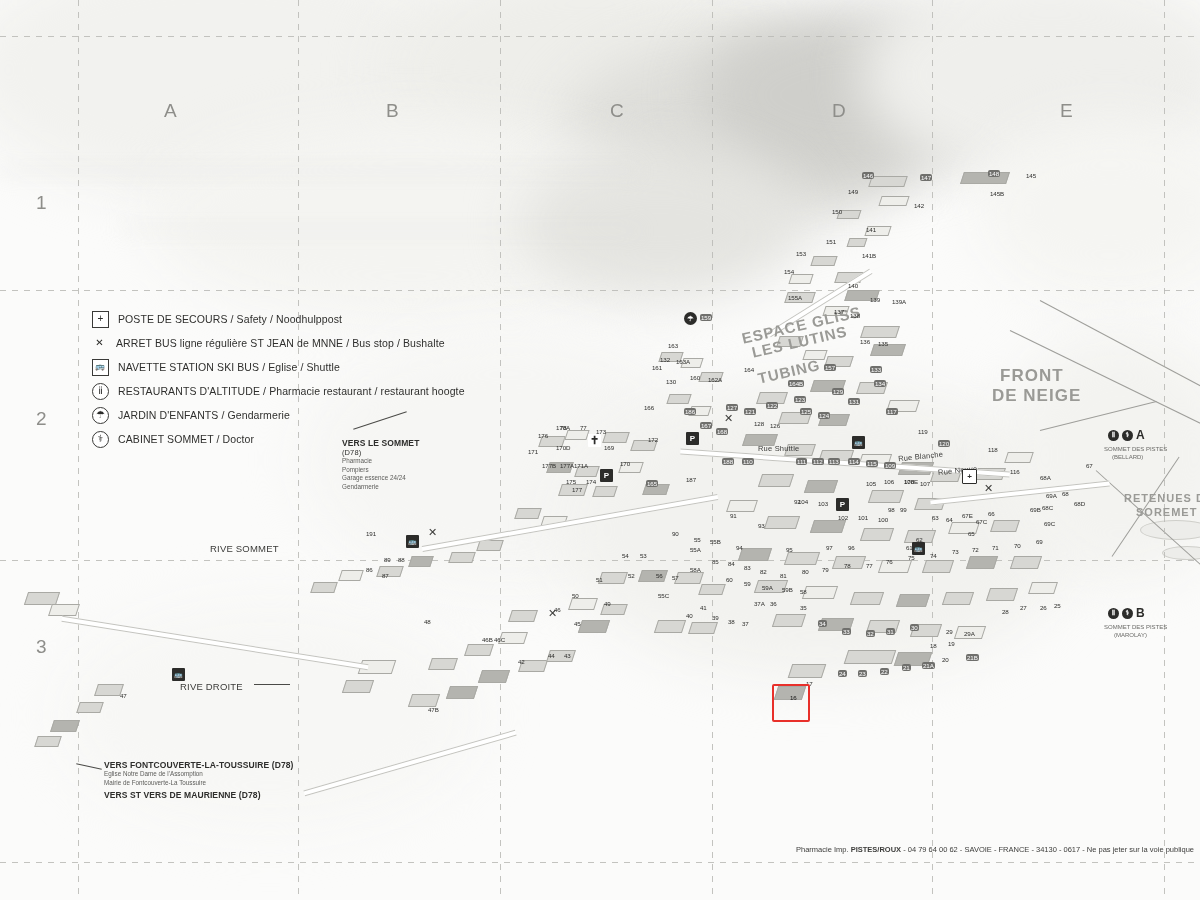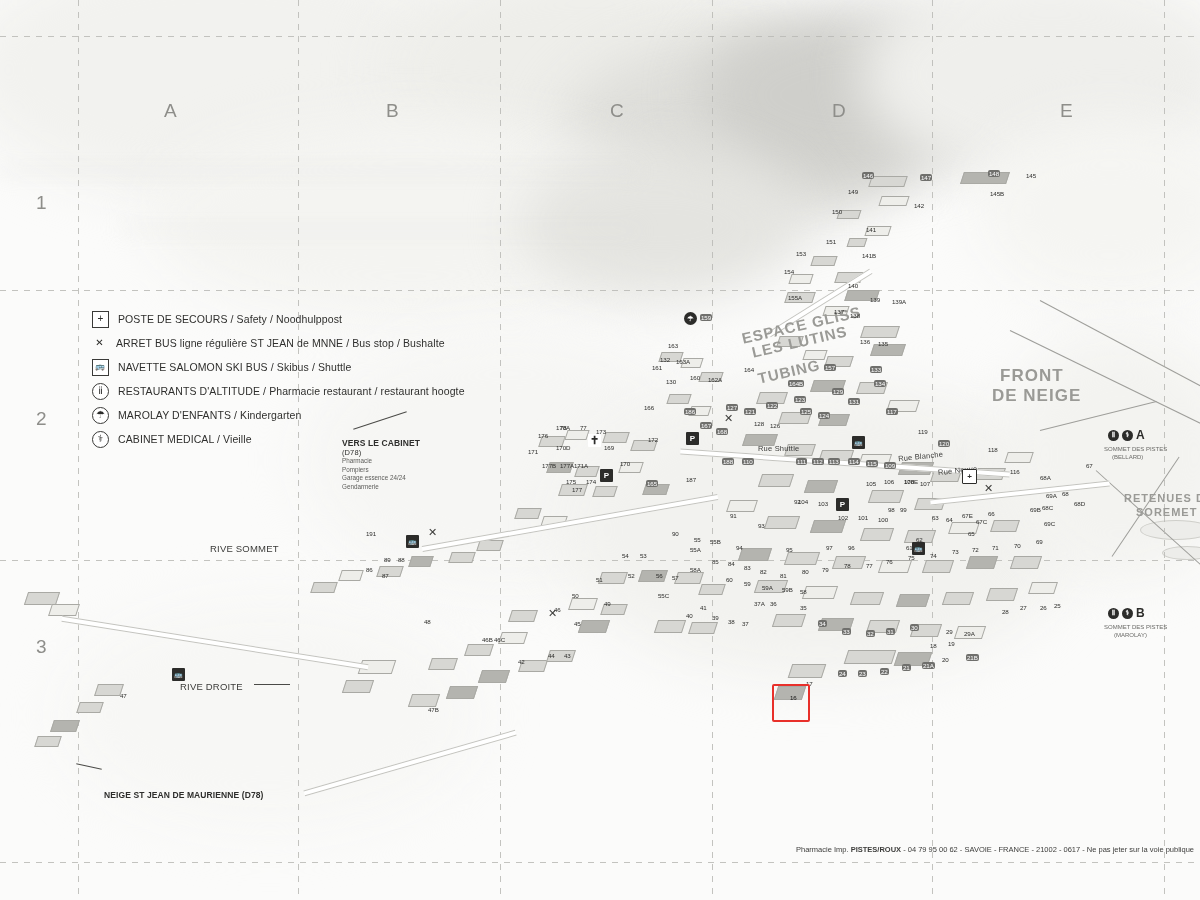--- a/index.html
+++ b/index.html
@@ -309,33 +309,33 @@
     <div class="legend-row">
       <span class="legend-ico box">+</span>
       <span class="legend-txt">POSTE DE SECOURS / Safety / Noodhulppost</span>
     </div>
     <div class="legend-row">
       <span class="legend-ico plain">✕</span>
       <span class="legend-txt">ARRET BUS ligne régulière ST JEAN de MNNE / Bus stop / Bushalte</span>
     </div>
     <div class="legend-row">
       <span class="legend-ico box" style="font-size:8px;">🚌</span>
-      <span class="legend-txt">NAVETTE SALOMON SKI BUS / Skibus / Shuttle</span>
+      <span class="legend-txt">NAVETTE STATION SKI BUS / Eglise / Shuttle</span>
     </div>
     <div class="legend-row">
       <span class="legend-ico round">ⅱ</span>
       <span class="legend-txt">RESTAURANTS D'ALTITUDE / Pharmacie restaurant / restaurant hoogte</span>
     </div>
     <div class="legend-row">
       <span class="legend-ico round">☂</span>
-      <span class="legend-txt">MAROLAY D'ENFANTS / Kindergarten</span>
+      <span class="legend-txt">JARDIN D'ENFANTS / Gendarmerie</span>
     </div>
     <div class="legend-row">
       <span class="legend-ico round">⚕</span>
-      <span class="legend-txt">CABINET MEDICAL / Vieille</span>
+      <span class="legend-txt">CABINET SOMMET / Doctor</span>
     </div>
   </div>
 
   <div class="bld" style="left:870px;top:176px;width:34px;height:9px;"></div>
   <div class="bld d" style="left:962px;top:172px;width:44px;height:10px;"></div>
   <div class="bld l" style="left:880px;top:196px;width:26px;height:8px;"></div>
   <div class="bld" style="left:838px;top:210px;width:20px;height:7px;"></div>
   <div class="bld l" style="left:866px;top:226px;width:22px;height:8px;"></div>
   <div class="bld" style="left:848px;top:238px;width:16px;height:7px;"></div>
   <div class="bld" style="left:812px;top:256px;width:22px;height:8px;"></div>
@@ -465,33 +465,38 @@
   <div class="mt big" style="left:1124px;top:492px;font-size:11px;">RETENUES D'EAU</div>
   <div class="mt big" style="left:1136px;top:506px;font-size:11px;">SOREMET</div>
 
   <div class="mt small" style="left:758px;top:444px;">Rue Shuttle</div>
   <div class="mt small" style="left:898px;top:452px;transform:rotate(-6deg);">Rue Blanche</div>
   <div class="mt small" style="left:938px;top:466px;transform:rotate(-6deg);">Rue Neuve</div>
   <div class="mt" style="left:210px;top:543px;font-size:9.5px;">RIVE SOMMET</div>
   <div class="mt" style="left:180px;top:681px;font-size:9.5px;">RIVE DROITE</div>
 
   <div class="note-blk" style="left:342px;top:438px;">
-    <div class="t1">VERS LE CABINET</div>
+    <div class="t1">VERS LE SOMMET</div>
     <div class="t1" style="font-weight:normal;font-size:7.5px;">(D78)</div>
     <div class="t2">Pharmacie</div>
     <div class="t2">Pompiers</div>
     <div class="t2">Garage essence 24/24</div>
     <div class="t2">Gendarmerie</div>
   </div>
   <div class="arrowline" style="left:352px;top:420px;width:56px;transform:rotate(-18deg);"></div>
 
+  <div class="note-blk" style="left:104px;top:760px;">
+    <div class="t1">VERS FONTCOUVERTE-LA-TOUSSUIRE (D78)</div>
+    <div class="t2">Eglise Notre Dame de l'Assomption</div>
+    <div class="t2">Mairie de Fontcouverte-La Toussuire</div>
+  </div>
   <div class="arrowline" style="left:76px;top:766px;width:26px;transform:rotate(12deg);"></div>
 
   <div class="note-blk" style="left:104px;top:790px;">
-    <div class="t1">NEIGE ST JEAN DE MAURIENNE (D78)</div>
+    <div class="t1">VERS ST VERS DE MAURIENNE (D78)</div>
   </div>
 
   <div class="arrowline" style="left:254px;top:684px;width:36px;"></div>
 
   <div class="sector" style="left:1108px;top:428px;">
     <span class="poi circ" style="position:relative;width:11px;height:11px;font-size:7px;">Ⅱ</span>
     <span class="poi circ" style="position:relative;width:11px;height:11px;font-size:7px;">⚕</span>
     <span class="lbl">A</span>
   </div>
   <div class="sector-sub" style="left:1104px;top:446px;">SOMMET DES PISTES</div>
@@ -734,16 +739,16 @@
   <div class="bnum" style="left:700px;top:614px;"></div>
   <div class="bnum" style="left:736px;top:672px;"></div>
 
   <div class="bnum" style="left:560px;top:424px;">78</div>
   <div class="bnum" style="left:580px;top:424px;">77</div>
 
   <div id="highlight-box"></div>
 
   <div id="footer">
     <span>Pharmacie Imp.</span>
-    <b>PISTES/ROUX</b><span> - 04 79 95 00 62 - SAVOIE - FRANCE - 21002 - 0617 - Ne pas jeter sur la voie publique</span>
+    <b>PISTES/ROUX</b><span> - 04 79 64 00 62 - SAVOIE - FRANCE - 34130 - 0617 - Ne pas jeter sur la voie publique</span>
   </div>
 
 </div>
 
 </body></html>

